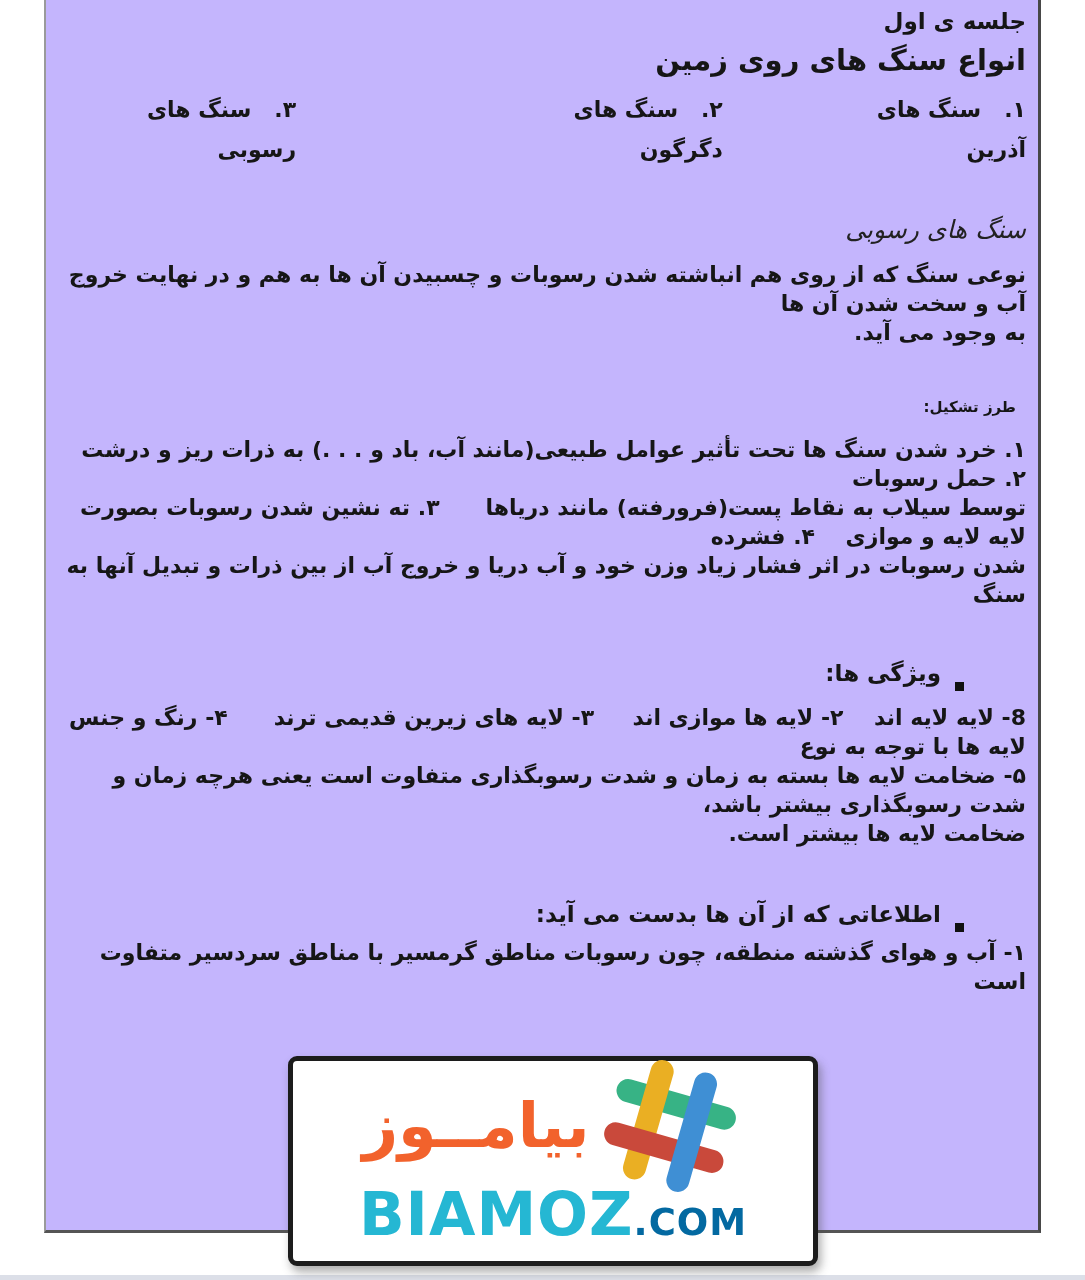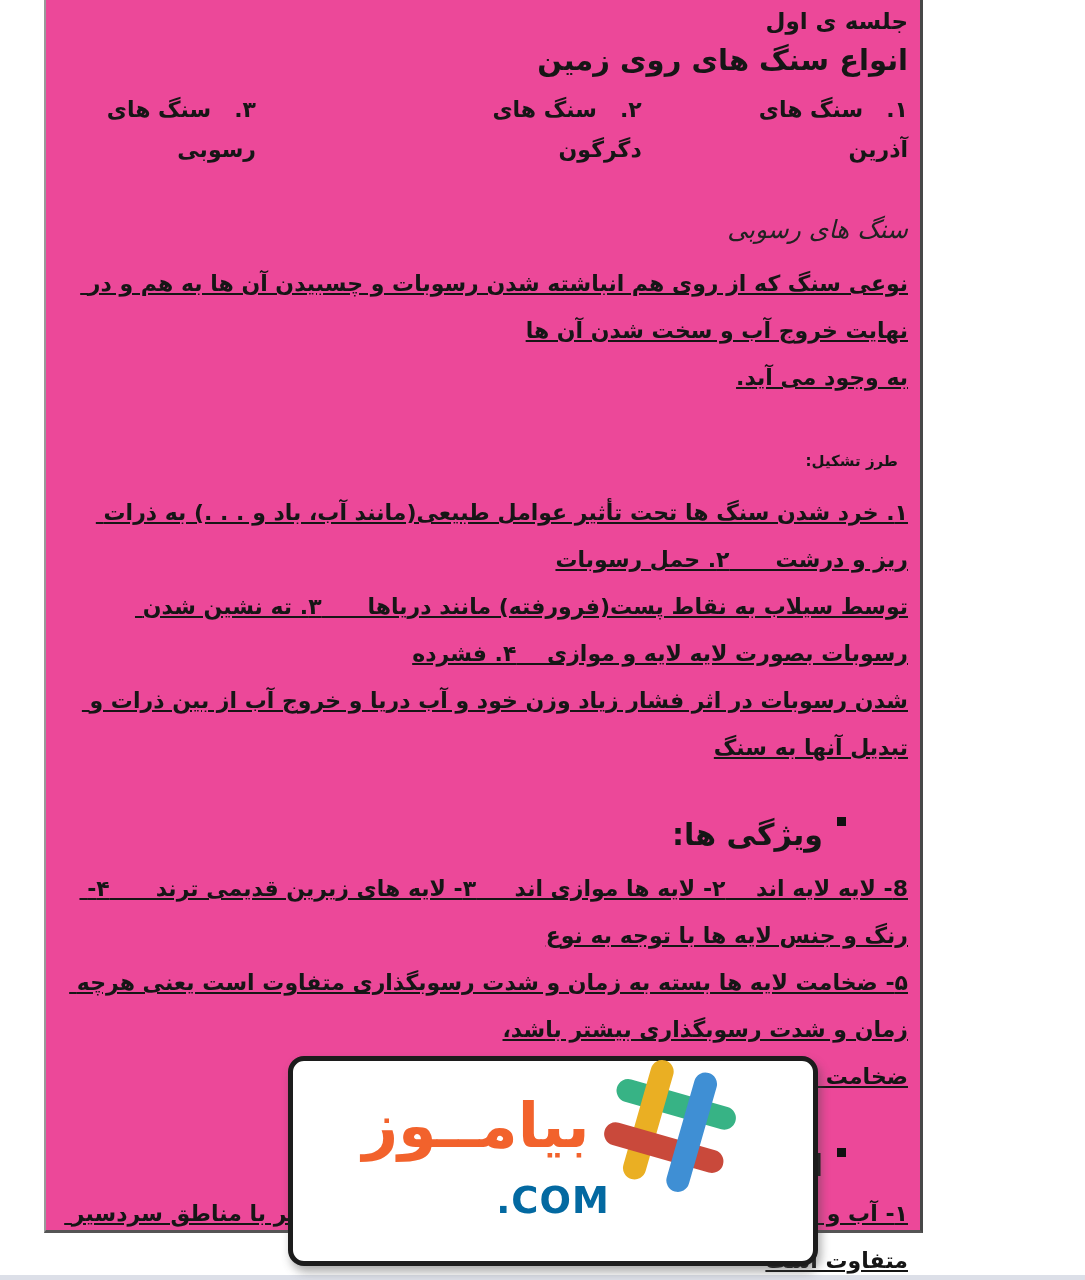--- a/index.html
+++ b/index.html
@@ -1,42 +1,42 @@
 <!DOCTYPE html>
 <html lang="fa"><head>
 <meta charset="utf-8">
 <style>
   html,body{margin:0;padding:0;background:#ffffff;}
   body{width:1085px;height:1280px;position:relative;overflow:hidden;
        font-family:"DejaVu Sans",sans-serif;}
-  .page{position:absolute;top:0;left:44px;width:879px;height:1233px;
-        background:#ec4899;border-left:2px solid #9a9a9a;border-right:3px solid #474747;
+  .page{position:absolute;top:0;left:44px;width:997px;height:1233px;
+        background:#c4b5fd;border-left:2px solid #9a9a9a;border-right:3px solid #474747;
         border-bottom:3px solid #555;box-sizing:border-box;}
   .content{direction:rtl;text-align:right;padding:0 12px 0 16px;
            font-weight:700;color:#161616;font-size:22px;}
-  .line{line-height:47px;white-space:pre-wrap;text-decoration:underline;}
+  .line{line-height:29px;white-space:pre-wrap;}
   .session-title{margin-top:4px;font-size:23px;line-height:34px;white-space:pre-wrap;}
   .main-title{font-size:29px;line-height:44px;letter-spacing:0.5px;white-space:pre-wrap;}
   .rock-row{margin-top:8px;display:flex;line-height:40px;white-space:pre-wrap;}
   .rock-item-2{margin-right:88px;}
   .rock-item-3{margin-right:188px;}
   .sed-heading{margin-top:42px;font-weight:400;font-style:italic;font-size:25px;line-height:36px;color:#222;}
   .para-first{margin-top:12px;}
   .sub-heading{margin-top:42px;font-size:15px;line-height:36px;padding-right:10px;white-space:pre-wrap;}
   .list-first{margin-top:10px;}
-  .bullet-heading{margin-top:46px;font-size:30px;line-height:36px;padding-right:62px;
-                  display:flex;align-items:flex-start;white-space:pre-wrap;}
+  .bullet-heading{margin-top:46px;font-size:23px;line-height:36px;padding-right:62px;
+                  display:flex;align-items:flex-end;white-space:pre-wrap;}
   .bullet-heading.info{margin-top:48px;}
   .bullet-sq{width:9px;height:9px;background:#111;display:inline-block;
              margin-left:14px;flex:0 0 auto;}
   .feat-first{margin-top:12px;}
   .info-first{margin-top:6px;}
   
   .watermark{position:absolute;left:288px;top:1056px;width:530px;height:210px;
-             background:#fff;border:5px solid #1c1c1c;border-radius:16px;
+             background:#fff;border:5px solid #1c1c1c;border-radius:9px;
              box-sizing:border-box;z-index:5;
              box-shadow:3px 6px 10px rgba(70,70,70,.45);
              display:flex;flex-direction:column;align-items:center;
              padding:6px 14px 8px;}
   .wm-top{display:flex;direction:rtl;align-items:center;justify-content:center;
           width:100%;height:118px;}
   .wm-hash{width:148px;height:132px;flex:0 0 auto;margin-left:6px;}
   .wm-fa{font-size:62px;font-weight:700;line-height:100px;letter-spacing:0;}
   .wm-bottom{display:flex;direction:ltr;align-items:baseline;justify-content:center;
              width:100%;margin-top:-6px;}
@@ -92,17 +92,18 @@
       <g transform="rotate(16 60 60)">
         <rect x="4" y="29" width="112" height="21" rx="10.5" fill="#37b385"></rect>
         <rect x="29" y="4" width="21" height="112" rx="10.5" fill="#eaaf23"></rect>
         <rect x="4" y="70" width="112" height="21" rx="10.5" fill="#c9493b"></rect>
         <rect x="70" y="4" width="21" height="112" rx="10.5" fill="#3f8fd4"></rect>
       </g>
     </svg>
     <span class="wm-fa" style="color: rgb(242, 98, 44);">بیامــوز</span>
   </div>
   <div class="wm-bottom">
+    <span class="wm-en" style="color: rgb(37, 183, 211);">BIAMOZ</span>
     <span class="wm-tld" style="color: #0369a1;">.COM</span>
   </div>
 </div>
 
 <div class="bottom-strip"></div>
 
 </body></html>

